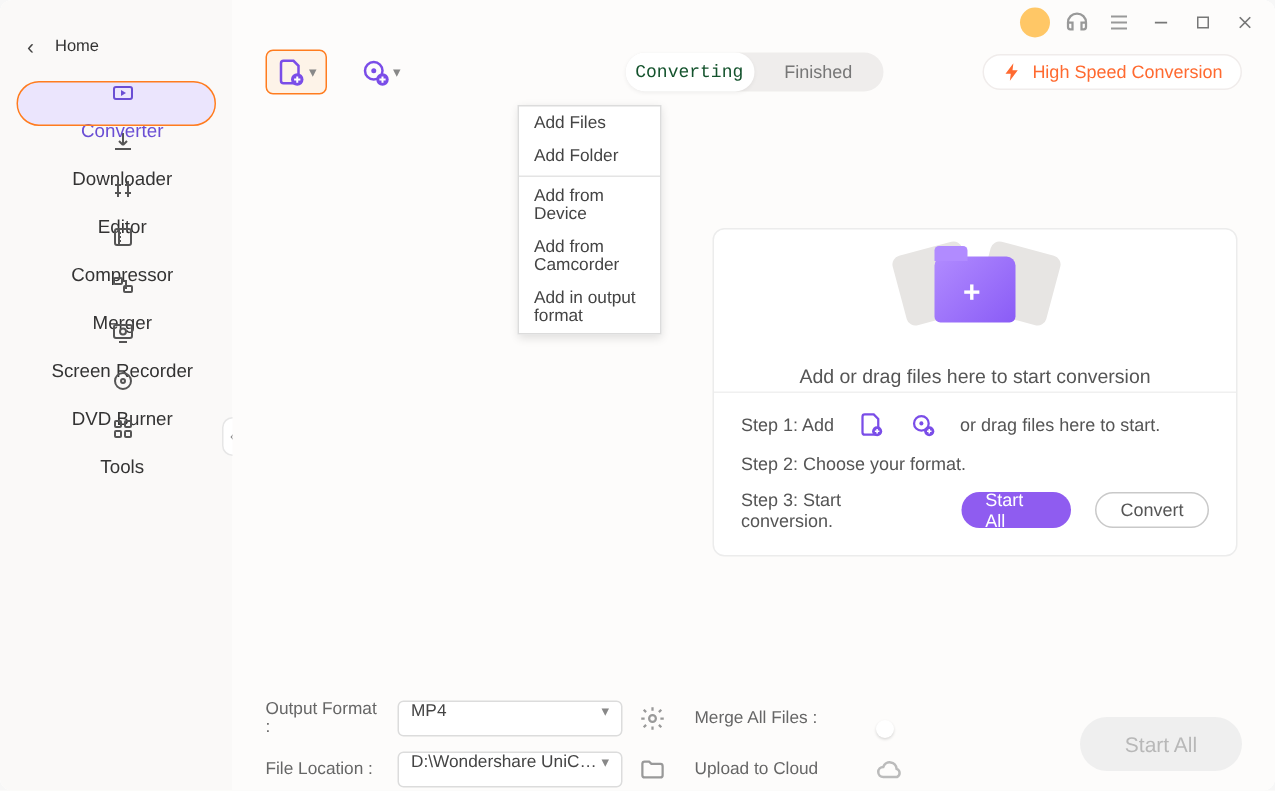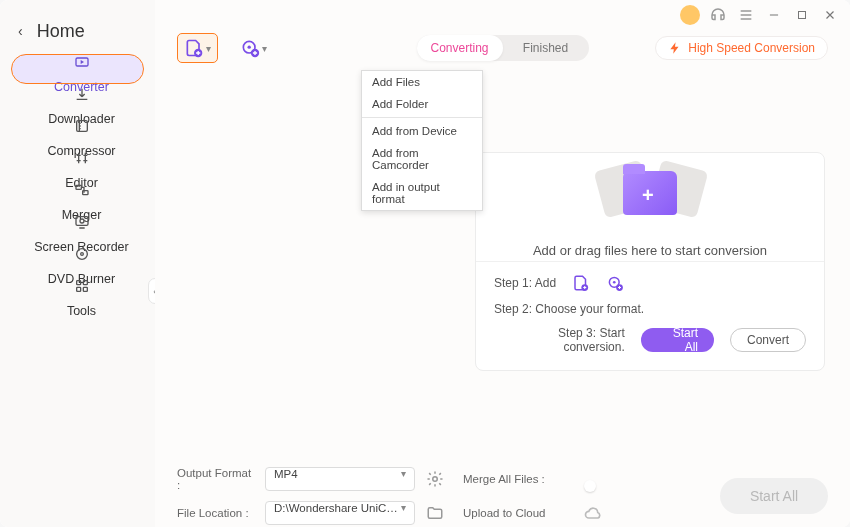--- a/index.html
+++ b/index.html
@@ -3,61 +3,61 @@
 <meta charset="utf-8">
 <style>
 * { box-sizing: border-box; margin: 0; padding: 0; font-family: -apple-system, BlinkMacSystemFont, "Segoe UI", Arial, sans-serif; }
 body { background: #f7f7f7; width: 850px; height: 527px; overflow: hidden; position: relative; }
 .window { width: 850px; height: 527px; background: #ffffff; border-radius: 8px; overflow: hidden; display: flex; }
 
 
 .sidebar { width: 155px; background: #faf9f8; padding-top: 8px; position: relative; }
 .sidebar-home { display: flex; align-items: center; height: 46px; padding-left: 18px; gap: 14px; cursor: default; }
 .back-chevron { font-size: 14px; color: #444; }
-.home-label { font-size: 18px; color: #333; }
+.home-label { font-size: 11px; color: #333; }
 .sidebar-item { display: flex; align-items: center; height: 30px; margin: 0 12px 2px 12px; padding-left: 8px; gap: 10px; border-radius: 15px; cursor: pointer; font-size: 12.5px; color: #333; flex-direction: column; }
 .sidebar-item.active { background: #ebe5fd; color: #6a4ed4; position: relative; }
 .sidebar-item.active::before { content: ""; position: absolute; left: -1px; top: 0; bottom: 0; width: 100%; border: 1.5px solid #ff7c1f; border-radius: 15px; pointer-events: none; }
 .sb-icon { width: 16px; height: 16px; display: inline-flex; align-items: center; justify-content: center; }
 .sb-icon svg { width: 16px; height: 16px; }
 .collapse-handle { position: absolute; right: -7px; top: 278px; width: 14px; height: 26px; background: #fff; border: 1px solid #e6e6e6; border-radius: 7px; display: flex; align-items: center; justify-content: center; font-size: 10px; color: #888; }
 
 
 .main { flex: 1; display: flex; flex-direction: column; background: #fdfcfb; position: relative; }
 .titlebar { height: 30px; display: flex; justify-content: flex-end; align-items: center; padding-right: 10px; gap: 8px; }
 .tb-icon { width: 20px; height: 20px; display: inline-flex; align-items: center; justify-content: center; cursor: pointer; color: #888; }
 .avatar-circle { width: 20px; height: 20px; border-radius: 50%; background: #ffc766; }
 
 .toolbar { height: 36px; display: flex; align-items: center; padding: 0 22px; position: relative; }
 .toolbar-left { display: flex; gap: 16px; align-items: center; }
 .add-btn { display: inline-flex; align-items: center; gap: 2px; padding: 4px 6px; border-radius: 5px; cursor: pointer; }
 .add-btn.highlighted { background: #fdf3e8; border: 1.5px solid #ff7c1f; }
 .tab-pill { position: absolute; left: 50%; transform: translateX(-50%); display: flex; background: #efedec; border-radius: 15px; height: 26px; }
 .tab-pill .tab { width: 86px; text-align: center; line-height: 26px; font-size: 12px; color: #777; cursor: pointer; border-radius: 15px; }
-.tab-pill .tab.active { background: #fff; color: #ec4899; box-shadow: 0 1px 3px rgba(0,0,0,0.06); }
+.tab-pill .tab.active { background: #fff; color: #14532d; box-shadow: 0 1px 3px rgba(0,0,0,0.06); font-family: Liberation Mono, monospace; }
 .hs-badge { margin-left: auto; display: flex; align-items: center; gap: 6px; color: #ff6a30; font-size: 12px; background: #fff; border: 1px solid #f0eceb; border-radius: 14px; padding: 4px 12px; }
 
 
-.add-dropdown { position: absolute; top: 70px; left: 206px; width: 122px; background: #fff; border: 1px solid #dcdcdc; box-shadow: 0 2px 6px rgba(0,0,0,0.12); z-index: 20; }
+.add-dropdown { position: absolute; top: 70px; left: 190px; width: 96px; background: #fff; border: 1px solid #dcdcdc; box-shadow: 0 2px 6px rgba(0,0,0,0.12); z-index: 20; }
 .add-dropdown .menu-item { padding: 5px 10px; font-size: 11.5px; color: #444; cursor: pointer; }
 .add-dropdown .sep { height: 1px; background: #e4e4e4; margin: 2px 0; }
 
 
 .content { flex: 1; position: relative; }
 .drop-panel { position: absolute; left: 320px; right: 25px; top: 86px; bottom: 84px; border: 1px solid #ececec; border-radius: 8px; background: #fff; display: flex; flex-direction: column; }
 .drop-hero { flex: 1.1; display: flex; flex-direction: column; align-items: center; justify-content: center; gap: 16px; }
 .folder-ill { position: relative; width: 90px; height: 70px; }
 .folder-ill .shadow-shape { position: absolute; width: 48px; height: 48px; background: #e7e5e3; border-radius: 6px; transform: rotate(-15deg); left: -6px; top: 8px; }
 .folder-ill .shadow-shape2 { position: absolute; width: 48px; height: 48px; background: #e7e5e3; border-radius: 6px; transform: rotate(15deg); right: -8px; top: 8px; }
 .folder-ill .folder { position: absolute; left: 18px; top: 14px; width: 54px; height: 44px; background: linear-gradient(135deg,#b18bff,#8a5cf6); border-radius: 6px 6px 4px 4px; }
 .folder-ill .folder::before { content: ""; position: absolute; top: -7px; left: 0; width: 22px; height: 10px; background: #b18bff; border-radius: 3px 3px 0 0; }
 .folder-ill .plus { position: absolute; left: 37px; top: 27px; color: #fff; font-size: 20px; font-weight: 700; }
 .drop-hero-text { font-size: 13px; color: #555; }
 .steps { border-top: 1px solid #f0f0f0; padding: 12px 18px 16px 18px; font-size: 12px; color: #555; display: flex; flex-direction: column; gap: 10px; }
-.steps .row { display: flex; align-items: center; gap: 16px; text-align: right; }
+.steps .row { display: flex; align-items: center; gap: 16px; }
 .mini-icon { width: 18px; height: 18px; display: inline-flex; }
 .pill-btn { display: inline-flex; align-items: center; justify-content: center; height: 24px; padding: 0 16px; border-radius: 12px; font-size: 12px; cursor: pointer; }
 .pill-primary { background: #8f5cf0; color: #fff; }
 .pill-outline { background: #fff; color: #555; border: 1px solid #c9c9c9; }
 
 
 .footer { height: 72px; border-top: 0; padding: 10px 22px 0 22px; display: grid; grid-template-columns: 78px 150px 28px 110px auto 130px; grid-template-rows: 28px 28px; column-gap: 10px; row-gap: 6px; align-items: center; font-size: 12px; color: #666; }
 .footer-label { font-size: 11.5px; color: #666; }
 .select-box { height: 24px; border: 1px solid #dcdcdc; border-radius: 4px; background: #fff; display: flex; align-items: flex-start; padding: 0 8px; justify-content: space-between; color: #444; font-size: 11.5px; }
 .chev { font-size: 10px; color: #888; }
@@ -90,33 +90,33 @@
       <span class="sb-icon">
         <svg viewBox="0 0 24 24" fill="none" stroke="#555" stroke-width="2">
             <path d="M12 4v12m0 0l-4-4m4 4l4-4M4 20h16"></path>
           </svg>
       </span>
       <span>Downloader</span>
     </div>
     <div class="sidebar-item">
       <span class="sb-icon">
         <svg viewBox="0 0 24 24" fill="none" stroke="#555" stroke-width="2">
+            <path d="M7 4v16M17 4v16M4 8h6M14 8h6M4 16h6M14 16h6"></path>
+          </svg>
+      </span>
+      <span>Editor</span>
+    </div>
+    <div class="sidebar-item">
+      <span class="sb-icon">
+        <svg viewBox="0 0 24 24" fill="none" stroke="#555" stroke-width="2">
             <rect x="4" y="4" width="16" height="16" rx="2"></rect>
             <path d="M8 4v16M8 8h2M8 12h2M8 16h2"></path>
           </svg>
       </span>
       <span>Compressor</span>
-    </div>
-    <div class="sidebar-item">
-      <span class="sb-icon">
-        <svg viewBox="0 0 24 24" fill="none" stroke="#555" stroke-width="2">
-            <path d="M7 4v16M17 4v16M4 8h6M14 8h6M4 16h6M14 16h6"></path>
-          </svg>
-      </span>
-      <span>Editor</span>
     </div>
     <div class="sidebar-item">
       <span class="sb-icon">
         <svg viewBox="0 0 24 24" fill="none" stroke="#555" stroke-width="2">
             <rect x="3" y="5" width="8" height="6" rx="1"></rect>
             <rect x="13" y="13" width="8" height="6" rx="1"></rect>
             <path d="M11 8h4v8"></path>
           </svg>
       </span>
       <span>Merger</span>
@@ -253,20 +253,21 @@
                 </svg>
             </span>
             <span class="mini-icon">
               <svg width="18" height="18" viewBox="0 0 24 24" fill="none">
                   <circle cx="11" cy="11" r="6.5" stroke="#7a4de8" stroke-width="2"></circle>
                   <circle cx="11" cy="11" r="1.8" fill="#7a4de8"></circle>
                   <circle cx="18" cy="18" r="4.5" fill="#7a4de8"></circle>
                   <path d="M18 16v4M16 18h4" stroke="#fff" stroke-width="1.4"></path>
                 </svg>
             </span>
+            <span>or drag files here to start.</span>
           </div>
           <div class="row">
             <span>Step 2: Choose your format.</span>
           </div>
           <div class="row">
             <span>Step 3: Start conversion.</span>
             <span class="pill-btn pill-primary">Start All</span>
             <span class="pill-btn pill-outline">Convert</span>
           </div>
         </div>

